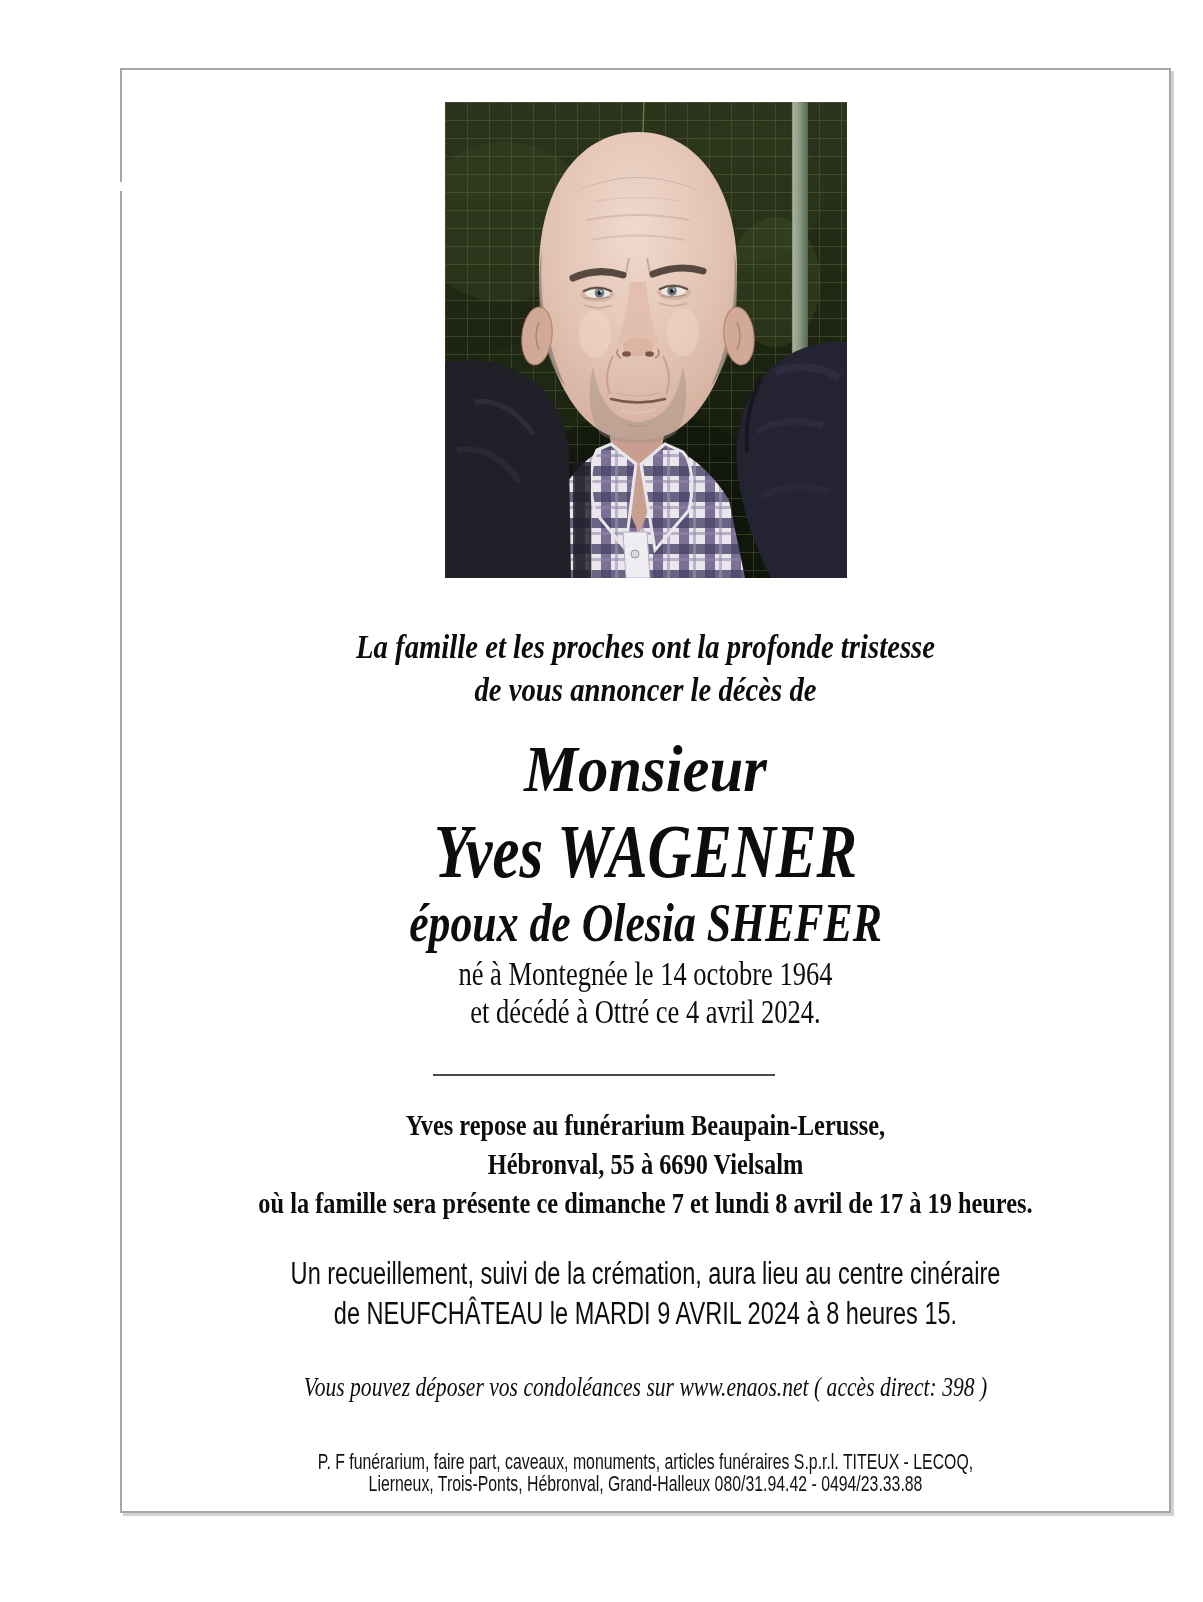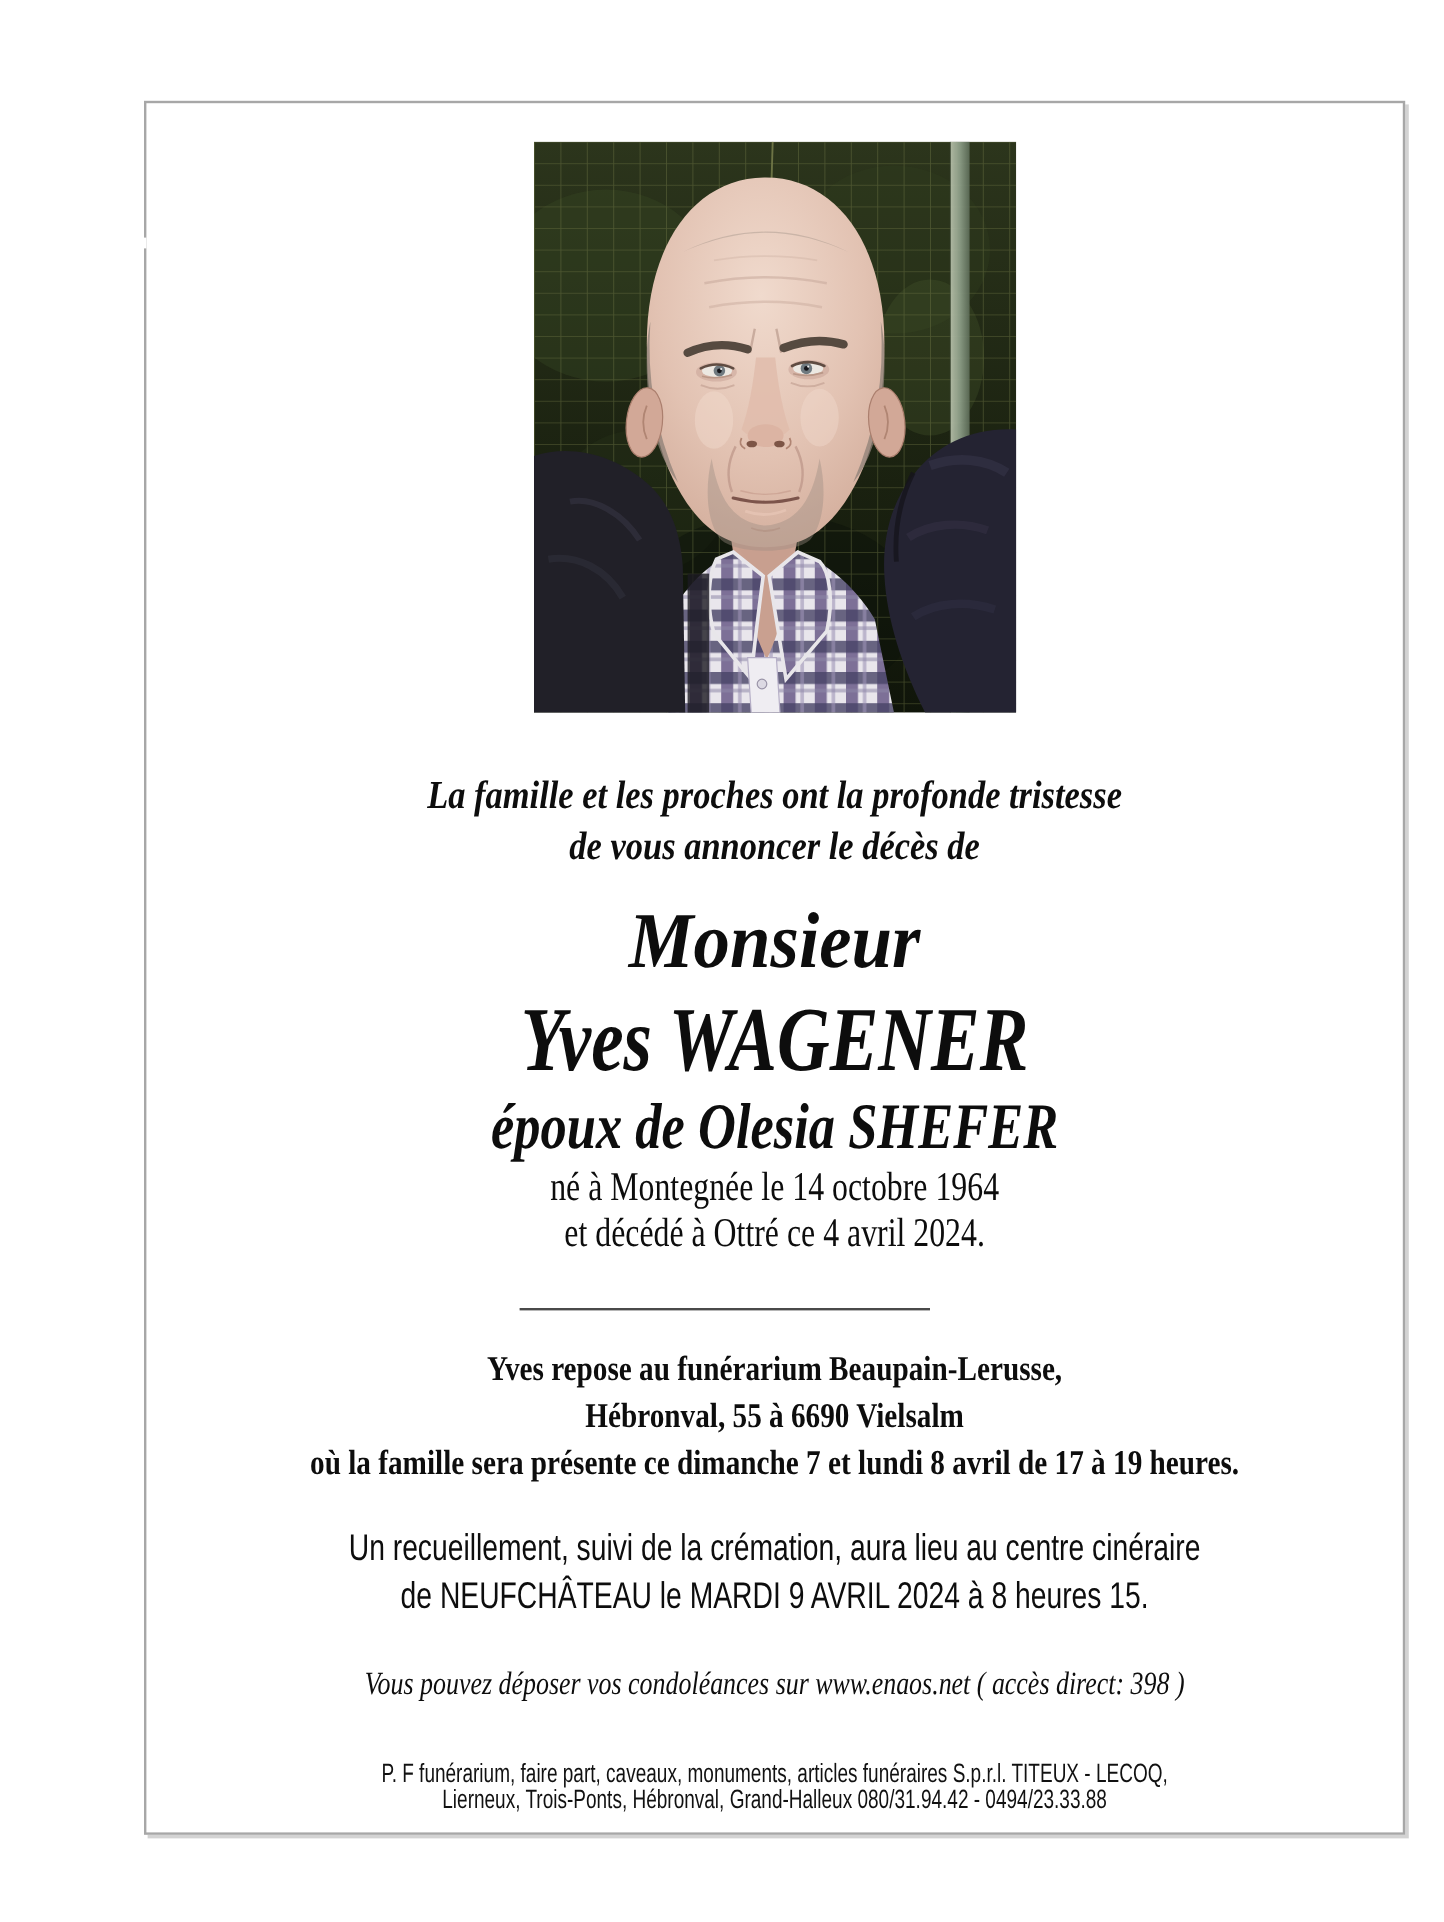--- a/index.html
+++ b/index.html
@@ -9,21 +9,21 @@
     width: 1203px;
     height: 1602px;
     background: #ffffff;
     overflow: hidden;
     font-family: "Liberation Serif", "DejaVu Serif", serif;
     color: #0d0d0d;
   }
   .page-frame {
     position: absolute;
     left: 120px;
-    top: 84px;
+    top: 68px;
     width: 1047px;
     height: 1441px;
     border: 2px solid #a7a7a7;
     box-shadow: 3px 3px 0 rgba(130,130,130,0.35);
     background: #ffffff;
   }
   .border-gap {
     position: absolute;
     left: -2px;
     top: 112px;

